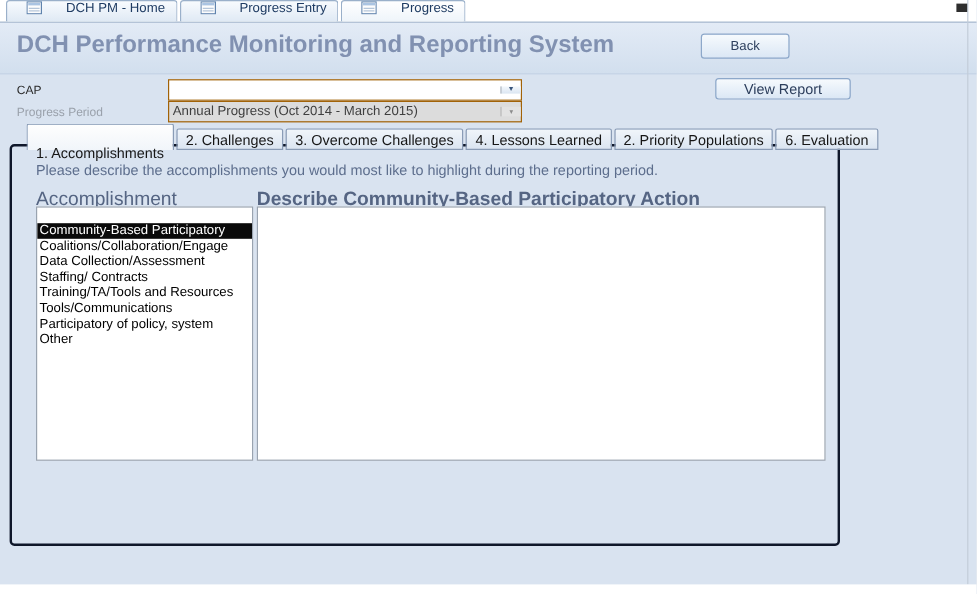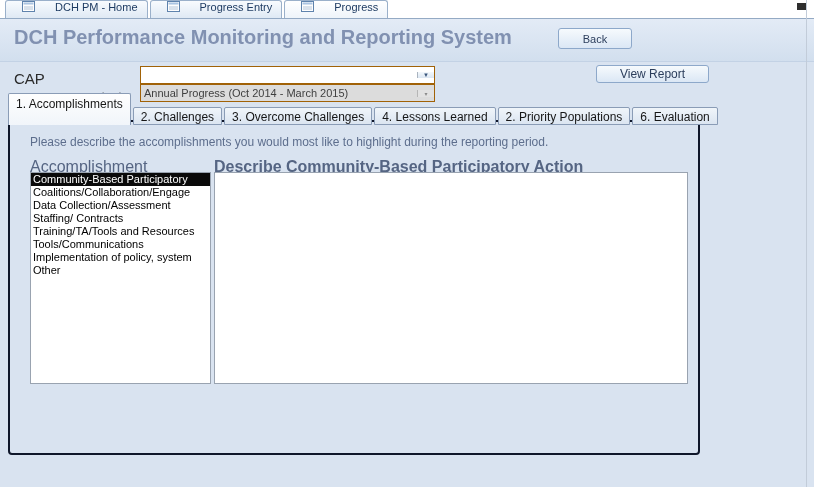--- a/index.html
+++ b/index.html
@@ -38,25 +38,25 @@
     font-size:20px; font-weight:bold; color:#8191b1; white-space:nowrap;
   }
 
   
   .btn {
     position:absolute; box-sizing:border-box;
     border:1px solid #8da8ca; border-radius:3px;
     background:linear-gradient(#f6fafd,#dbe7f5);
     color:#2c3e5c; font-size:11px; font-family:inherit; cursor:pointer;
   }
-  .btn.back { left:558px; top:28px; width:74px; height:21px; }
+  .btn.back { left:584px; top:28px; width:74px; height:21px; }
   .btn.view-report { left:596px; top:65px; width:113px; height:18px; font-size:12px; }
 
   
-  .lbl { position:absolute; font-size:15px; white-space:nowrap; }
+  .lbl { position:absolute; font-size:10px; white-space:nowrap; }
   .lbl.cap { left:14px; top:70px; color:#2b2b2b; }
   .lbl.period { left:14px; top:89px; color:#9aa1ab; }
 
   .combo {
     position:absolute; height:18px; box-sizing:border-box;
     background:#fff; border:1px solid #a16207;
     display:flex; align-items:center;
   }
   .combo .combo-text {
     flex:1; font-size:11px; line-height:16px; padding:0 3px;
@@ -80,23 +80,24 @@
     position:absolute; left:8px; top:106px; height:19px;
     display:flex; align-items:flex-end; gap:2px; z-index:3;
   }
   .tab {
     box-sizing:border-box; height:18px; padding:2px 7px 0;
     font-size:12px; color:#161616; white-space:nowrap;
     background:linear-gradient(#f0f5fa,#dbe5f1);
     border:1px solid #8a9cb6; border-radius:2px 2px 0 0; cursor:default;
   }
   .tab.active {
-    height:32px; padding-top:3px;
+    height:22px; padding-top:17px;
     background:linear-gradient(#fefefe,#f1f5fa);
     border-bottom:none;
+    margin-left:14px;
   }
 
   
   .panel {
     position:absolute; left:8px; top:120px; width:692px; height:335px;
     box-sizing:border-box; border:2px solid #0f172a; border-radius:4px; z-index:1;
   }
   .instruction {
     position:absolute; left:20px; top:13px;
     font-size:12px; color:#5d6e8d; white-space:nowrap;
@@ -107,21 +108,21 @@
 
   .listbox {
     position:absolute; left:20px; top:50px; width:181px; height:212px;
     box-sizing:border-box; background:#fff; border:1px solid #99a3b0;
     overflow:hidden; cursor:default;
   }
   .lb-item {
     font-size:11px; line-height:13px; padding:0 2px;
     white-space:nowrap; overflow:hidden; color:#000;
   }
-  .lb-item.selected { background:#0a0a0a; color:#fff; }
+  .lb-item.selected { background:#0a0a0a; color:#fff;margin-top:13px; }
 
   .describe-area {
     position:absolute; left:204px; top:50px; width:474px; height:212px;
     box-sizing:border-box; background:#fff; border:1px solid #99a3b0;
     resize:none; outline:none; font-family:inherit; font-size:11px; padding:2px;
   }
 
   
   .right-line { position:absolute; left:806px; top:0; width:1px; height:487px; background:#c2ccd9; }
   .scroll-mark { position:absolute; left:797px; top:3px; width:9px; height:7px; background:#2e2e2e; }
@@ -200,21 +201,21 @@
     <div class="field-label list-label">Accomplishment</div>
     <div class="field-label describe-label">Describe Community-Based Participatory Action</div>
 
     <div class="listbox">
       <div class="lb-item selected">Community-Based Participatory</div>
       <div class="lb-item">Coalitions/Collaboration/Engage</div>
       <div class="lb-item">Data Collection/Assessment</div>
       <div class="lb-item">Staffing/ Contracts</div>
       <div class="lb-item">Training/TA/Tools and Resources</div>
       <div class="lb-item">Tools/Communications</div>
-      <div class="lb-item">Implementation of policy, system</div>
+      <div class="lb-item">Participatory of policy, system</div>
       <div class="lb-item">Other</div>
     </div>
 
     <textarea class="describe-area" style=""></textarea>
   </div>
 
   <div class="right-line"></div>
   <div class="scroll-mark"></div>
   <div class="bottom-strip"></div>
 

